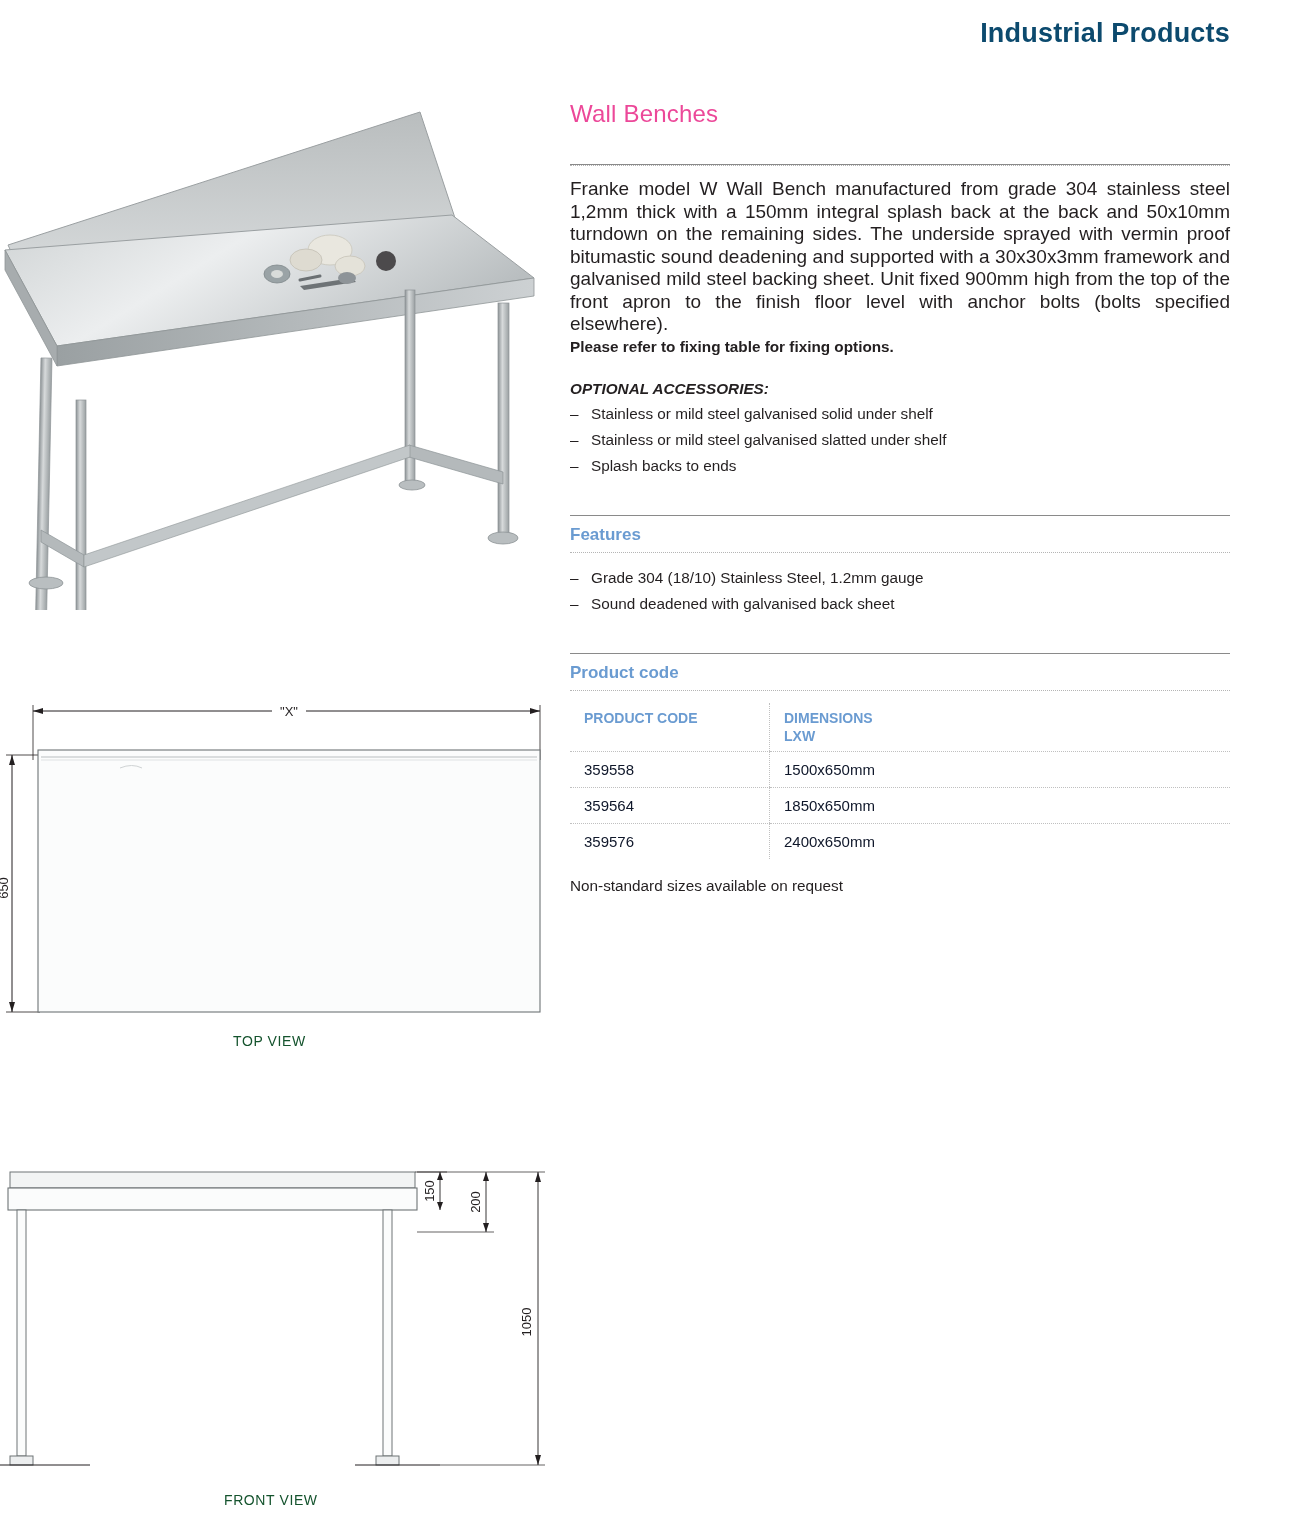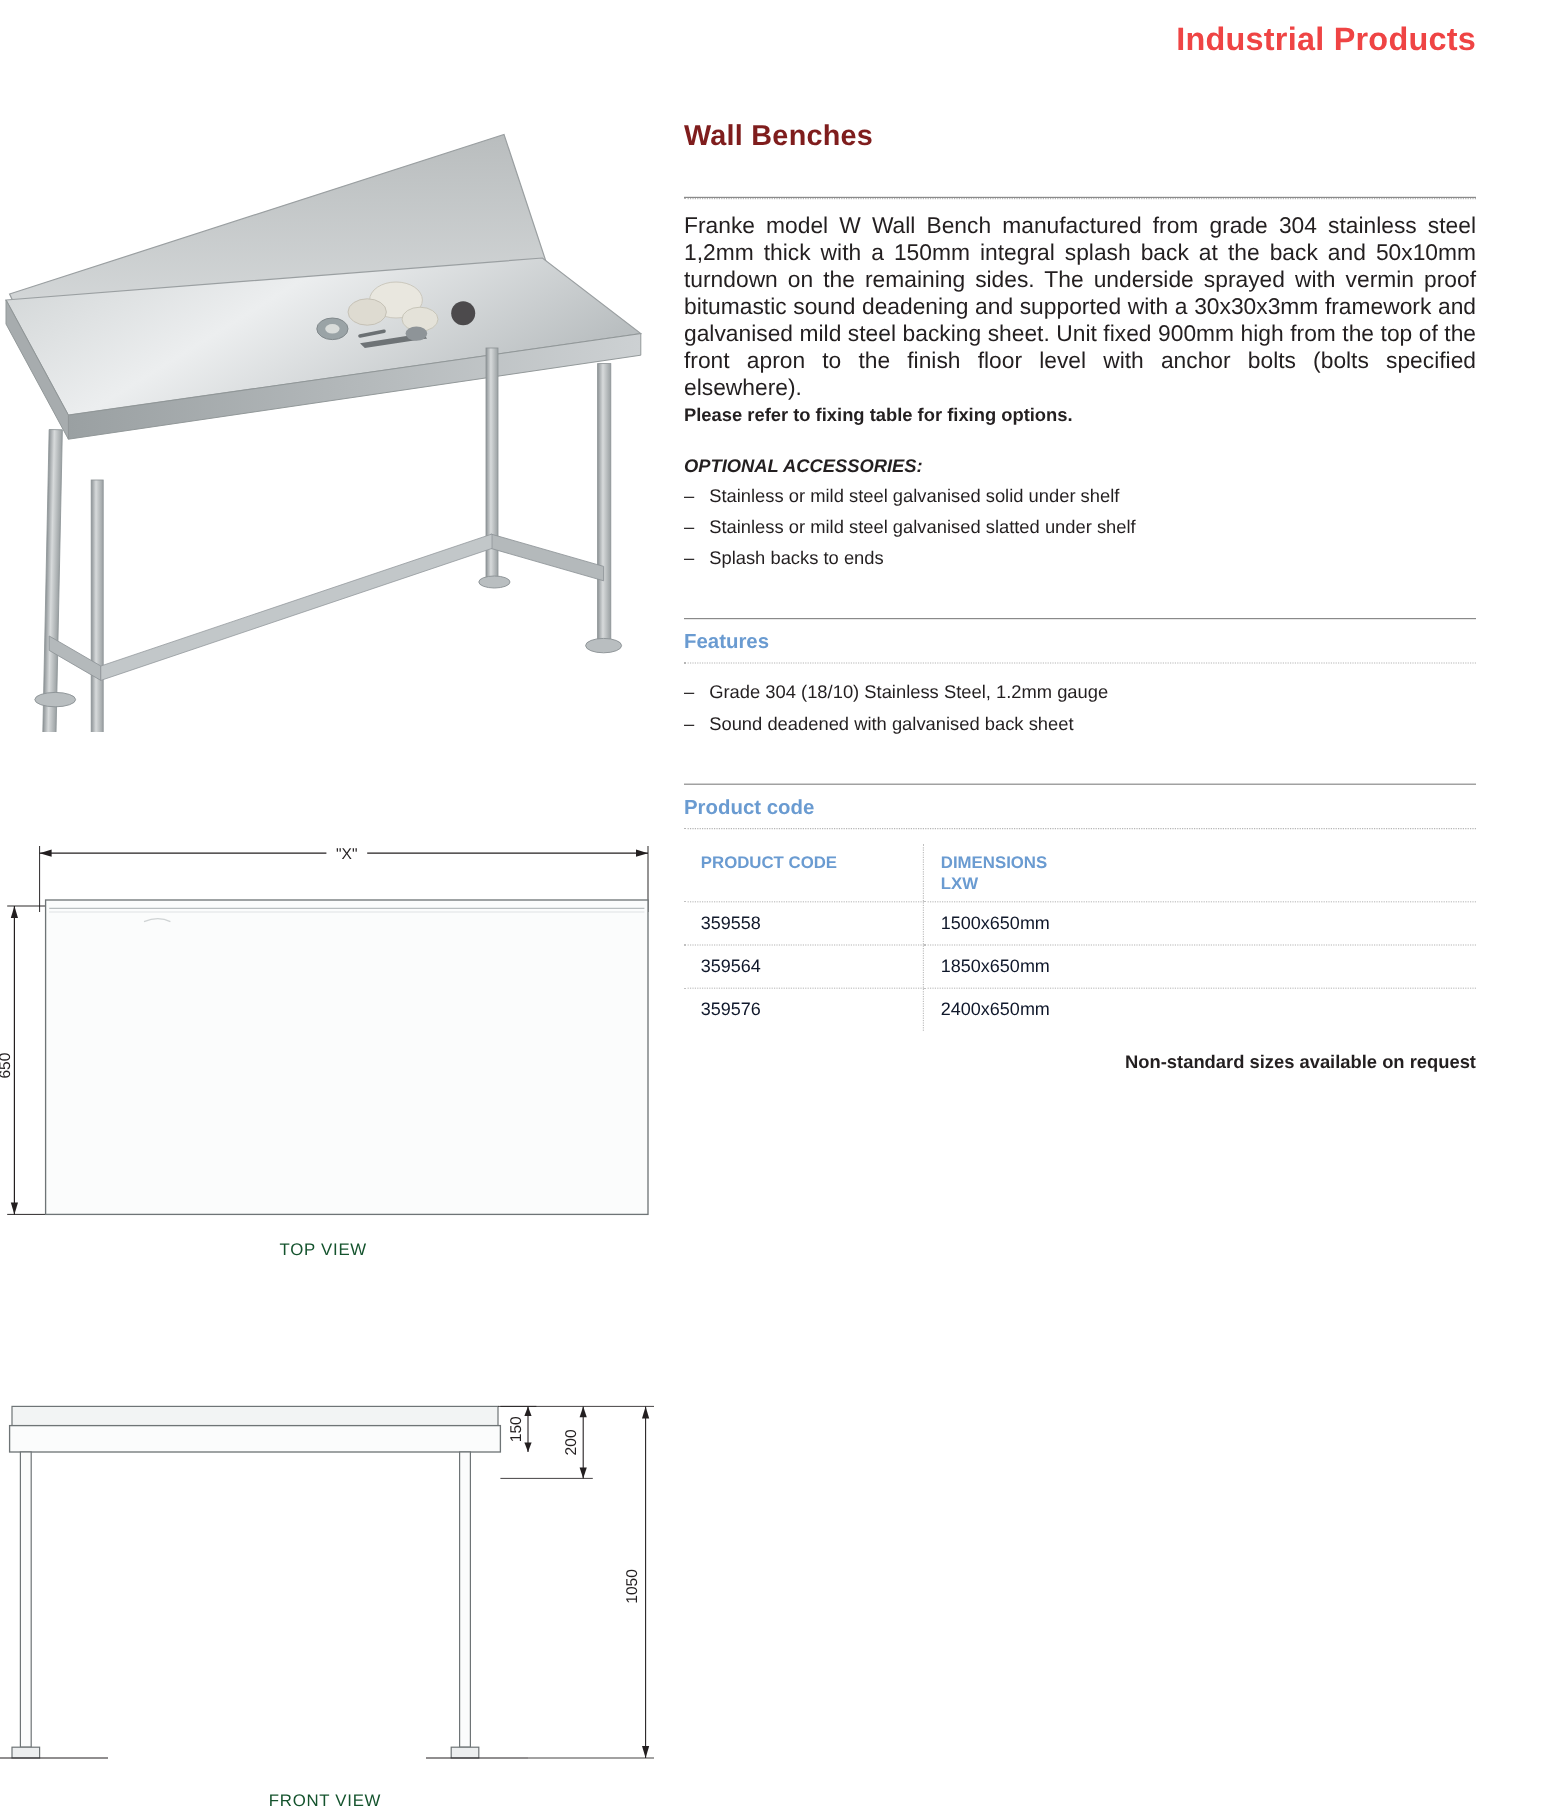--- a/index.html
+++ b/index.html
@@ -16,35 +16,35 @@
     overflow: hidden;
   }
 
   
   .page-header {
     position: absolute;
     top: 18px;
     right: 70px;
     font-size: 27px;
     font-weight: bold;
-    color: #ef4444;
+    color: #0c4a6e;
     letter-spacing: 0.2px;
   }
 
   
   .right-col {
     position: absolute;
     left: 570px;
     top: 100px;
     width: 660px;
   }
   .product-title {
     font-size: 24px;
-    font-weight: bold;
-    color: #7f1d1d;
+    font-weight: normal;
+    color: #ec4899;
     margin: 0 0 0 0;
     letter-spacing: 0.2px;
   }
   .section {
     margin-top: 36px;
   }
   .rule-top {
     border-top: 1px solid #8a8a8a;
     height: 0;
   }
@@ -124,23 +124,22 @@
   }
   table.pcode tr td:nth-child(2),
   table.pcode tr th:nth-child(2) {
     border-left: 1px dotted #c0c0c0;
   }
   table.pcode tr:last-child td {
     border-bottom: none;
   }
   .nonstd {
     font-size: 15.3px;
-    font-weight: bold;
+    font-weight: normal;
     margin-top: 18px;
-    text-align: right;
   }
 
   
   .photo {
     position: absolute;
     left: 0;
     top: 100px;
     width: 545px;
     height: 510px;
   }

